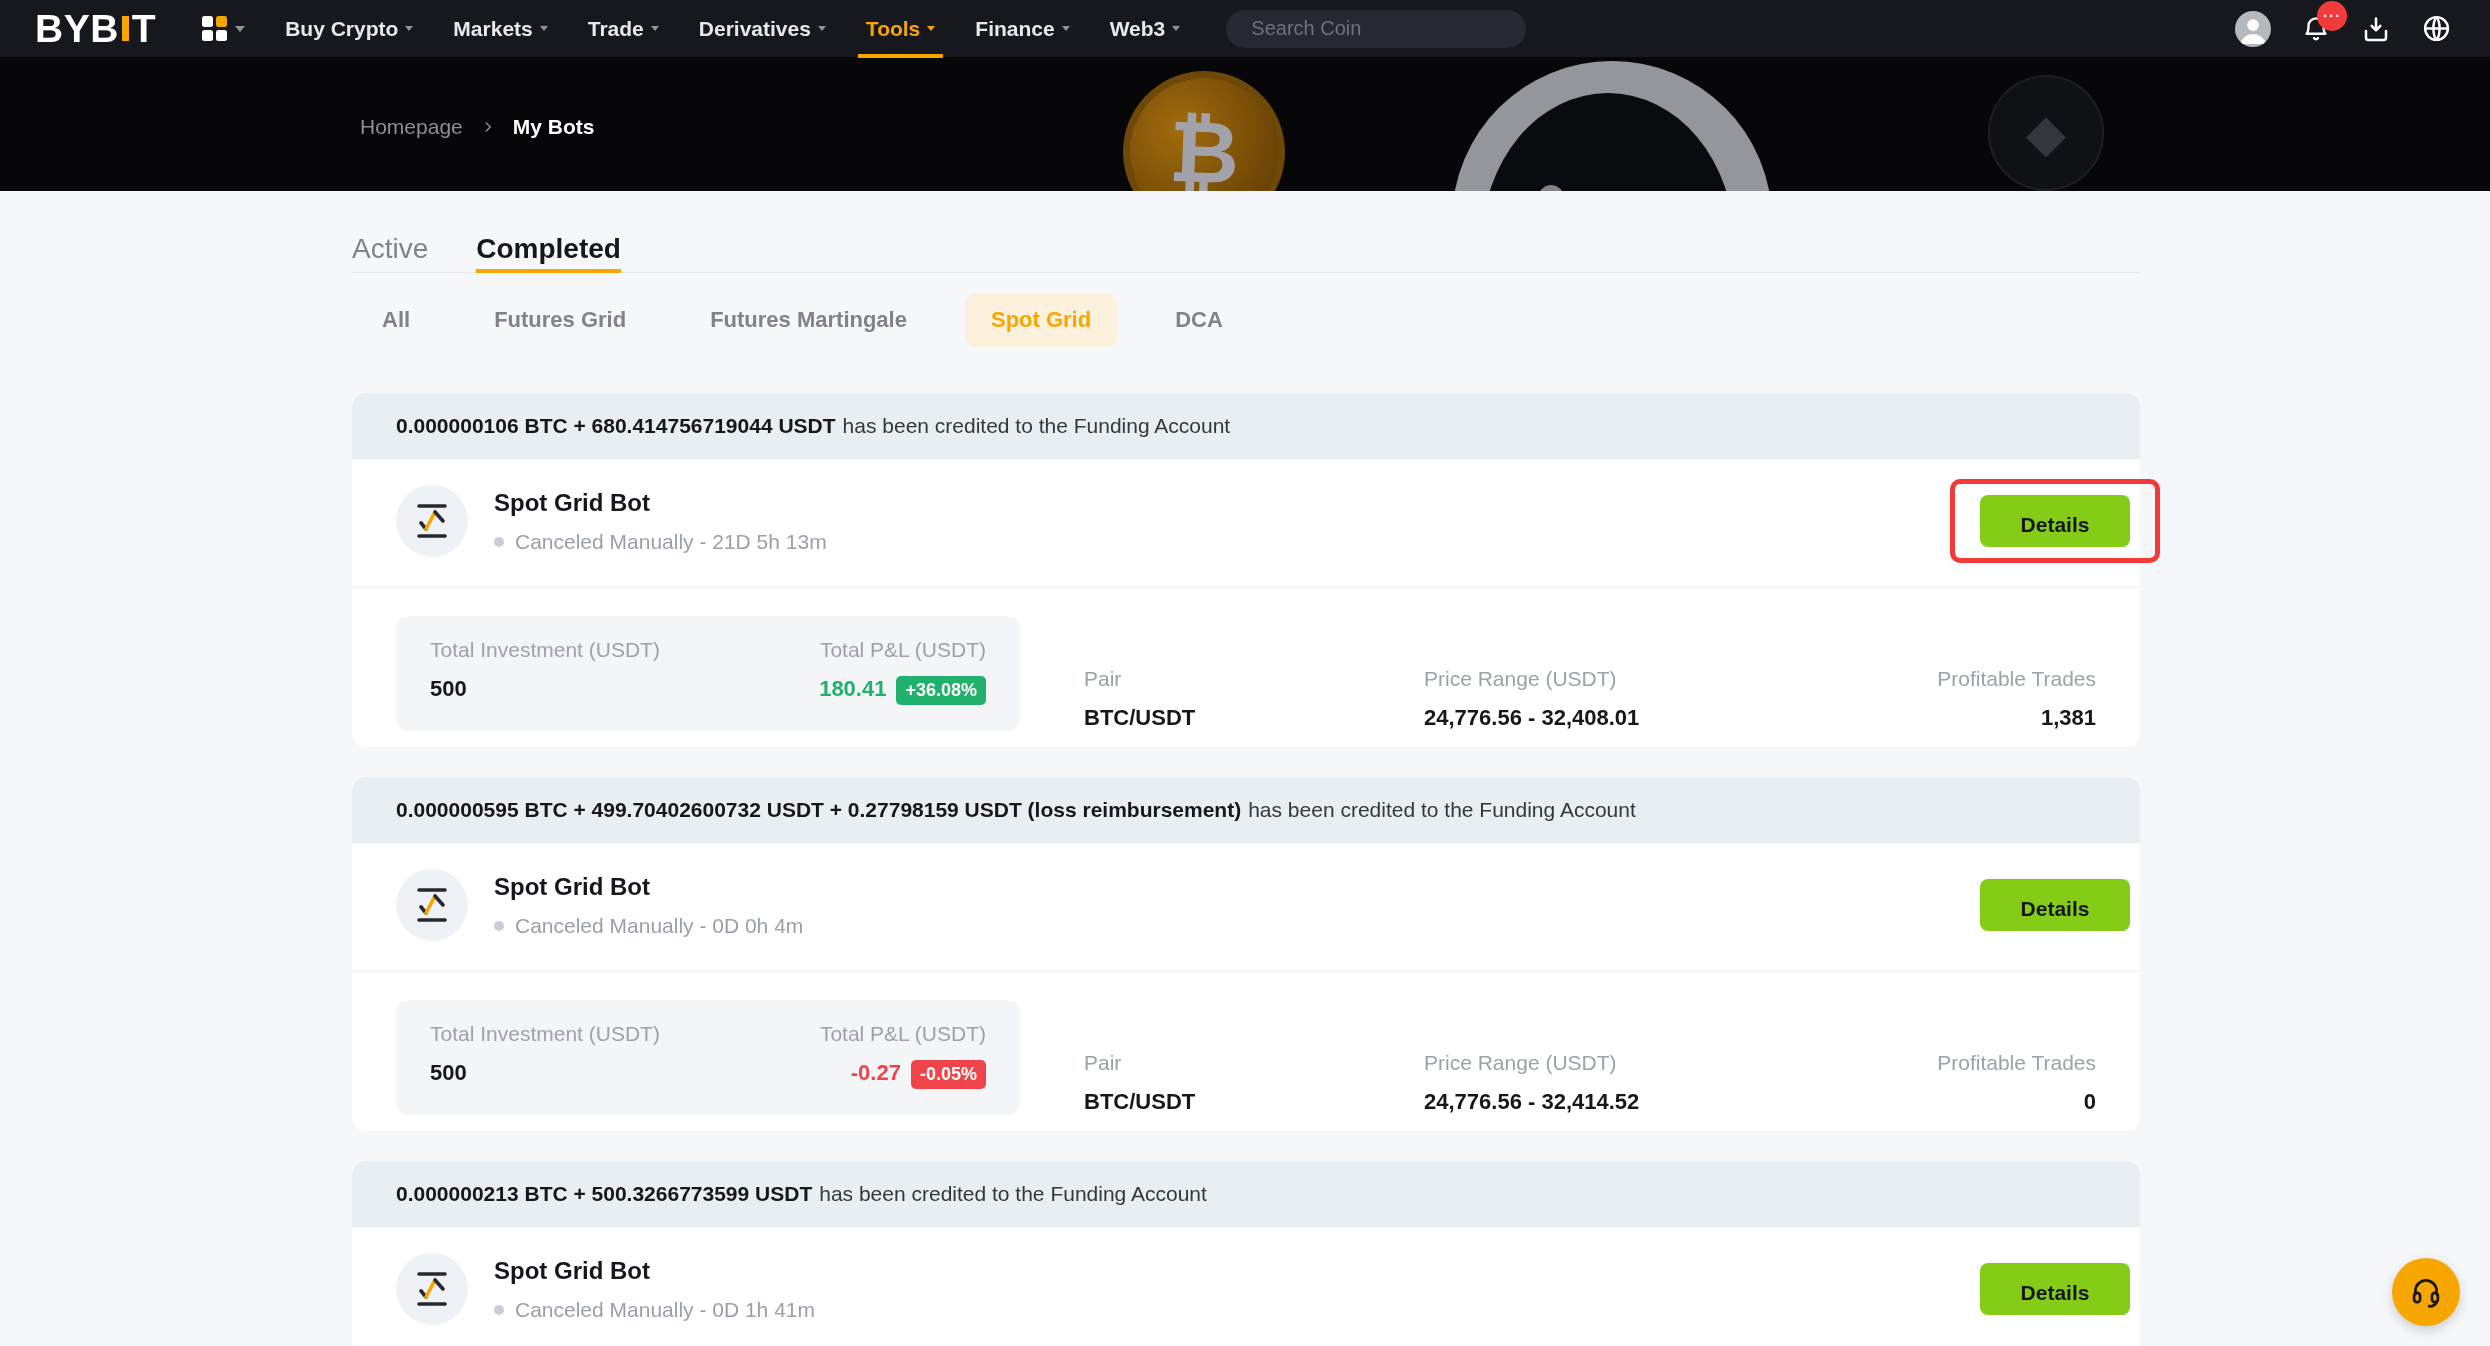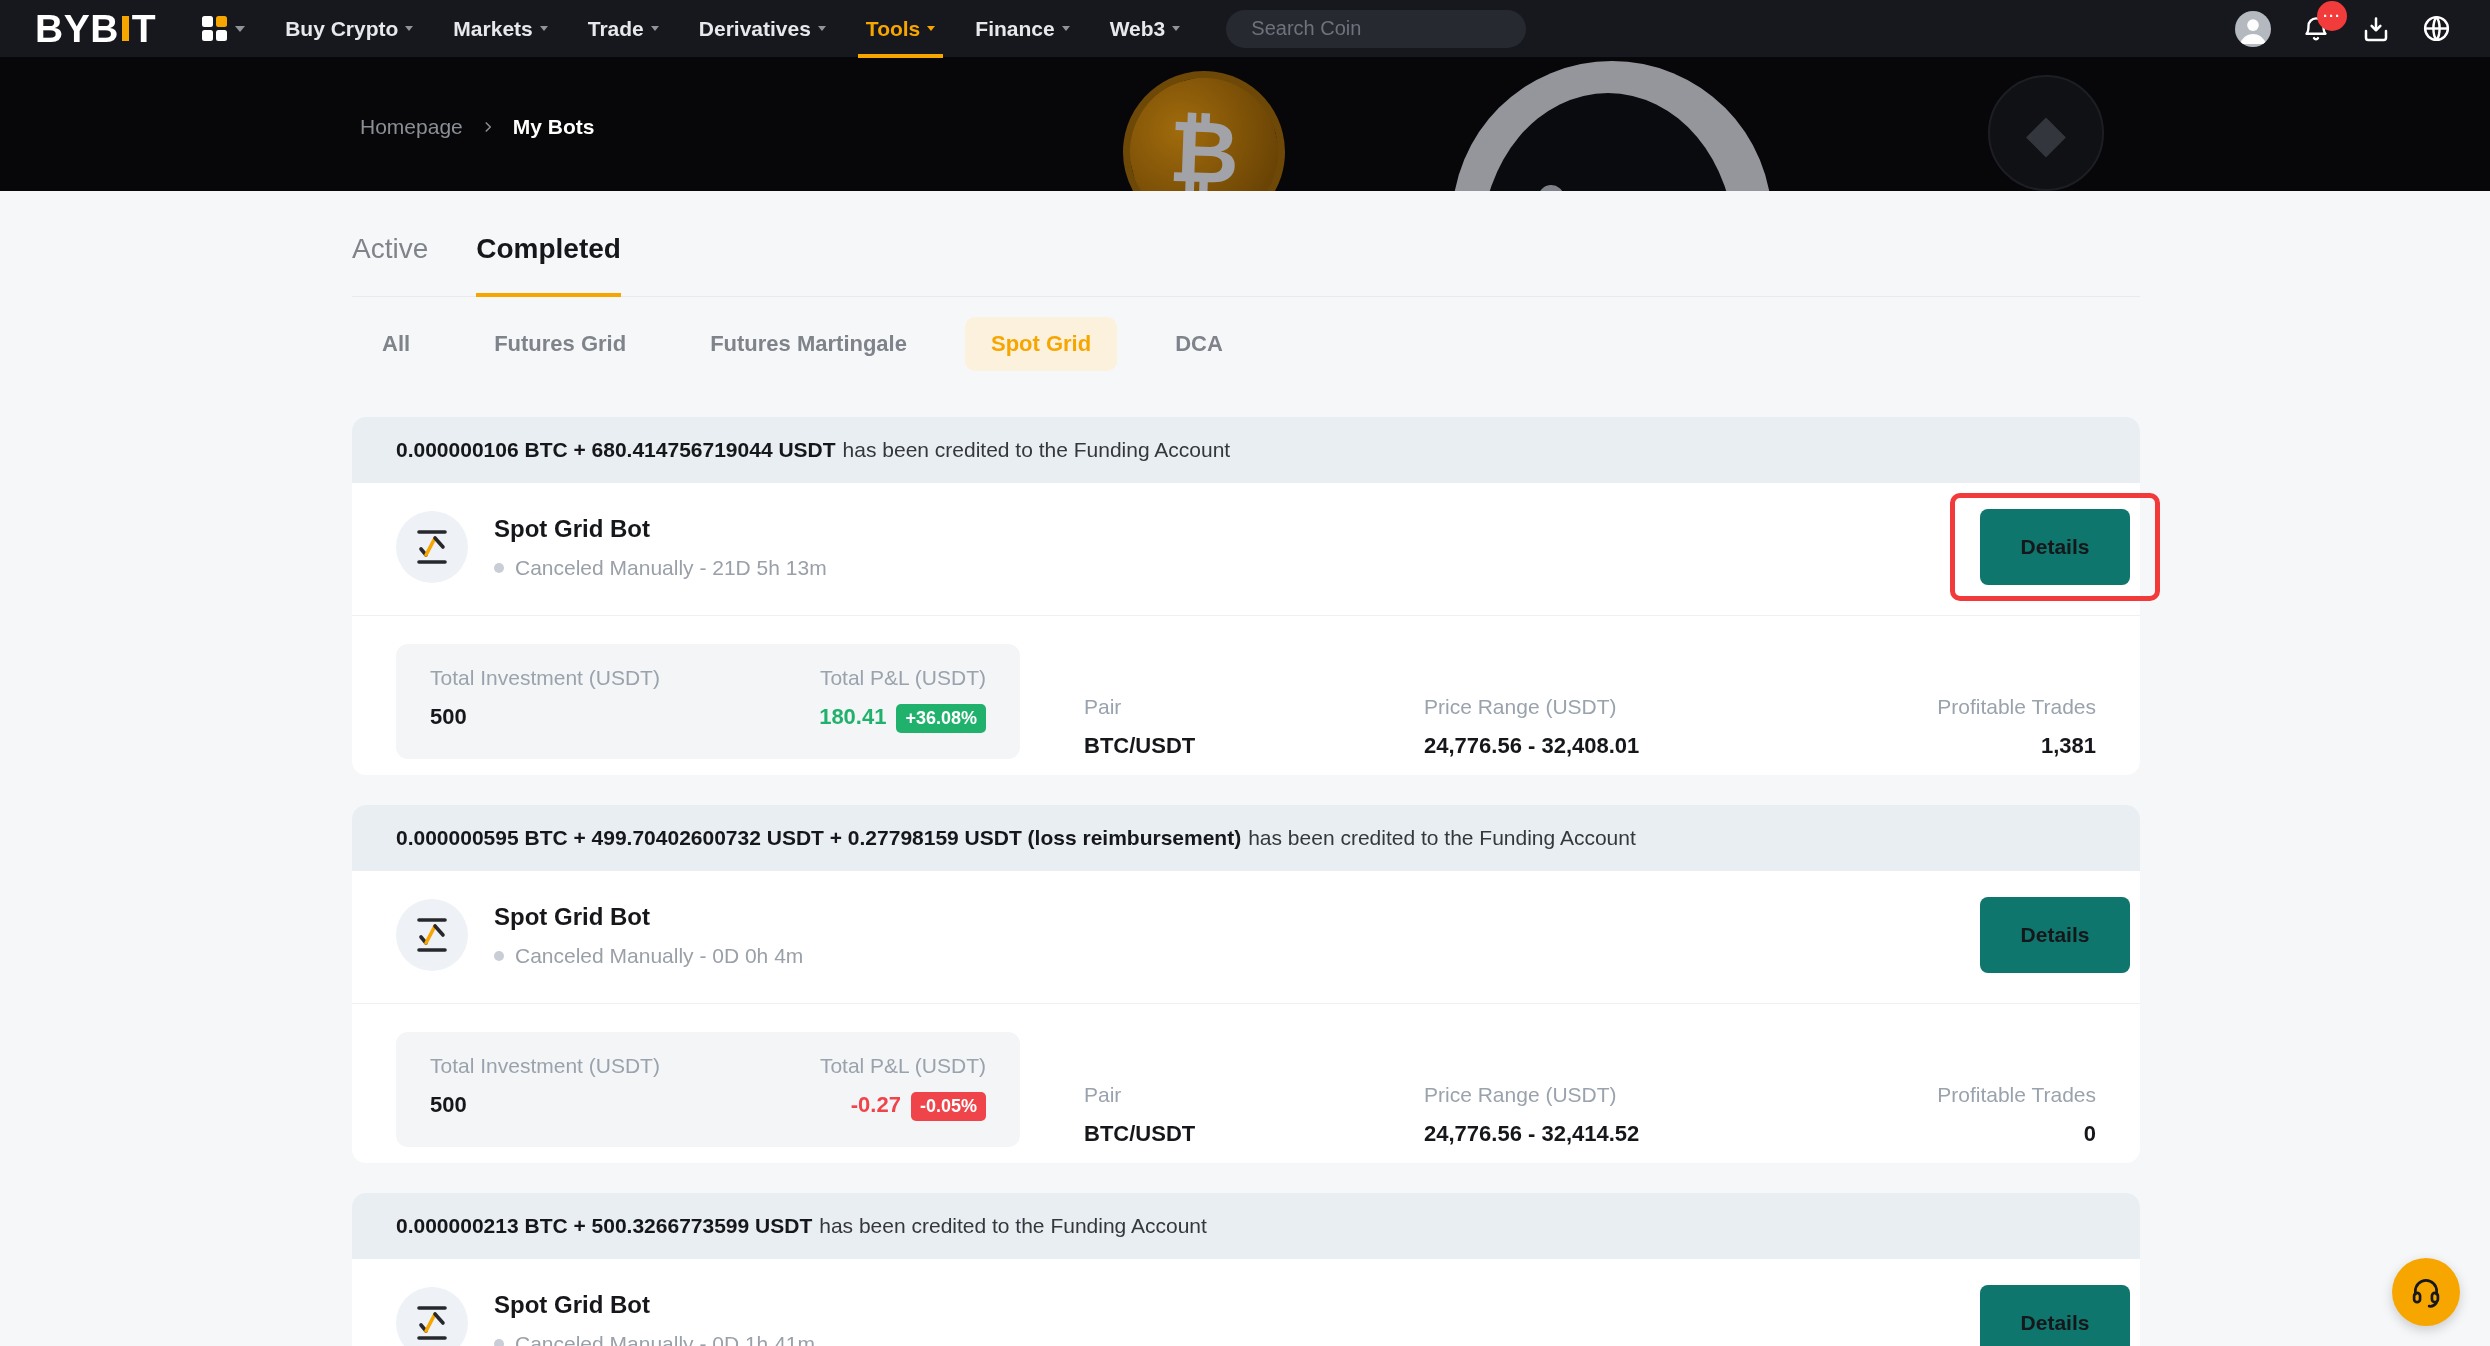--- a/index.html
+++ b/index.html
@@ -60,21 +60,21 @@
               background:#14151a; border:2px solid #24262d; display:flex; align-items:center;
               justify-content:center; }
   .coin-eth span { color:#41444c; font-size:52px; }
 
   
   .page { background:#f6f7f9; height:1155px; padding-top:42px; }
   .container { width:1788px; margin-left:352px; }
 
   .tabs-row { border-bottom:1px solid #e8eaed; }
   .tabs { display:flex; gap:48px; }
-  .tab { font-size:28px; color:#7f838a; font-weight:500; padding-bottom:28px;
+  .tab { font-size:28px; color:#7f838a; font-weight:500; padding-bottom:4px;
          margin-bottom:-1px; cursor:pointer; }
   .tab.active { color:#16171a; font-weight:700; border-bottom:4px solid #f7a600; }
 
   .filters { display:flex; align-items:flex-end; gap:32px; margin-top:20px; margin-left:4px; }
   .filter { font-size:22px; font-weight:600; color:#7f838a; padding:14px 26px;
             border-radius:10px; cursor:pointer; white-space:nowrap; }
   .filter.active { color:#f7a600; background:#fcf1dc; }
 
   
   .cards > .card { margin-top:30px; }
@@ -85,22 +85,22 @@
   .card-strip b { color:#16171a; font-weight:700; margin-right:7px; }
   .card-head { display:flex; align-items:center; padding:26px 10px 30px 44px; }
   .bot-icon { width:72px; height:72px; border-radius:50%; background:#eef1f5; flex:0 0 72px;
               display:flex; align-items:center; justify-content:center; }
   .bot-meta { margin-left:26px; }
   .bot-name { font-size:24px; font-weight:600; color:#16171a; }
   .bot-status { margin-top:13px; display:flex; align-items:center; gap:11px;
                 font-size:21px; color:#9aa0a8; }
   .dot { width:10px; height:10px; border-radius:50%; background:#c9ced6; }
   .details-wrap { margin-left:auto; position:relative; margin-right:0; }
-  .btn-details { background:#0f766e; color:#16171a; border:none; border-radius:8px;
-                 height:76px; min-width:150px; padding:18px 36px; font-size:21px; font-weight:700;
+  .btn-details { background:#84cc16; color:#16171a; border:none; border-radius:8px;
+                 height:52px; min-width:150px; padding:18px 36px; font-size:21px; font-weight:700;
                  font-family:"Liberation Sans", sans-serif; cursor:pointer; }
   .details-wrap.annotated::before { content:""; position:absolute; inset:-16px -30px;
                  border:5px solid #f23a3a; border-radius:10px; pointer-events:none; }
   .card-divider { height:1px; background:#eef0f3; }
   .card-stats { display:flex; align-items:flex-end; padding:28px 44px 16px; }
   .stats-box { width:624px; background:#f3f5f7; border-radius:12px; padding:22px 34px 26px;
                display:flex; justify-content:space-between; }
   .stat-label { font-size:21px; color:#9aa3ad; }
   .stat-value { margin-top:14px; font-size:22px; font-weight:700; color:#16171a; }
   .stat.right { text-align:right; }

